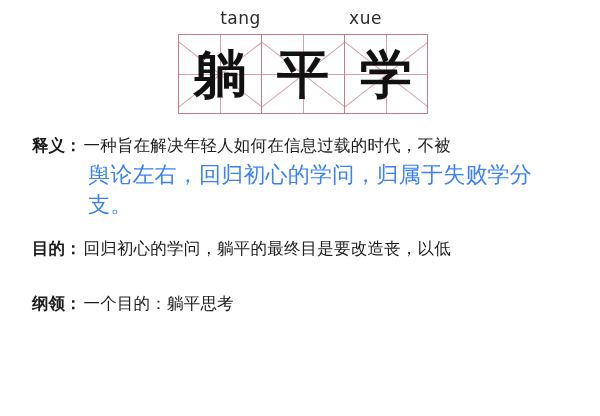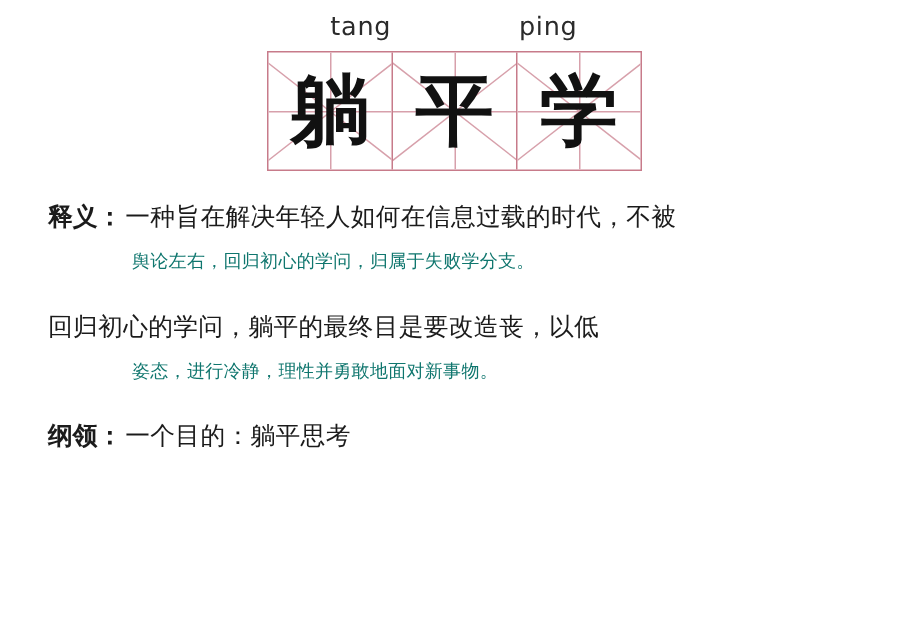--- a/index.html
+++ b/index.html
@@ -110,55 +110,56 @@
     top: 131px;
     left: 32px;
     width: 540px;
   }
   .entry {
     margin-bottom: 14px;
   }
   .entry-line {
     display: flex;
     align-items: baseline;
-    font-family: Liberation Sans, sans-serif;
+    font-family: Liberation Serif, serif;
     font-size: 16.5px;
     line-height: 29px;
     color: #1b1b1b;
   }
   .entry-label {
     font-weight: 700;
     white-space: nowrap;
     flex: 0 0 auto;
     margin-right: 2px;
   }
   .entry-text {
     flex: 1 1 auto;
     letter-spacing: 0.2px;
   }
   .entry-sub {
-    font-family: Liberation Mono, monospace;
-    font-size: 12px;
+    font-family: Liberation Sans, sans-serif;
+    font-size: 22px;
     line-height: 30px;
-    color: #0f766e;
+    color: #3b82f6;
     padding-left: 56px;
     letter-spacing: 0.2px;
   }
   .outline .entry-line .entry-text {
     padding-left: 0;
+    margin-top: 12px;
   }
 </style>
 </head>
 <body>
 
 <div class="page">
 
   <div class="pinyin-row">
     <span>tang</span>
-    <span>ping</span>
+    <span>xue</span>
   </div>
 
   <div class="char-grid">
     <div class="char-cell">
       <div class="diag d1"></div>
       <div class="diag d2"></div>
       <div class="vline"></div>
       <div class="hline"></div>
       <div class="glyph">躺</div>
     </div>
@@ -183,23 +184,23 @@
     <div class="entry">
       <div class="entry-line">
         <span class="entry-label">释义：</span>
         <span class="entry-text">一种旨在解决年轻人如何在信息过载的时代，不被</span>
       </div>
       <div class="entry-sub">舆论左右，回归初心的学问，归属于失败学分支。</div>
     </div>
 
     <div class="entry">
       <div class="entry-line">
+        <span class="entry-label">目的：</span>
         <span class="entry-text">回归初心的学问，躺平的最终目是要改造丧，以低</span>
       </div>
-      <div class="entry-sub">姿态，进行冷静，理性并勇敢地面对新事物。</div>
     </div>
 
     <div class="entry outline">
       <div class="entry-line">
         <span class="entry-label">纲领：</span>
         <span class="entry-text">一个目的：躺平思考</span>
       </div>
     </div>
 
   </div>

